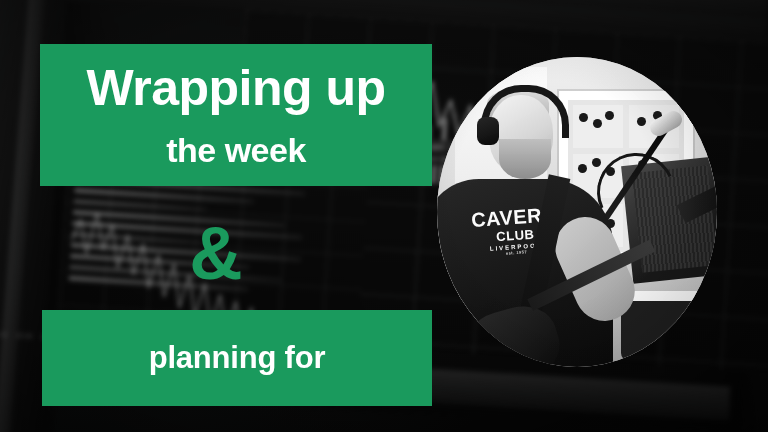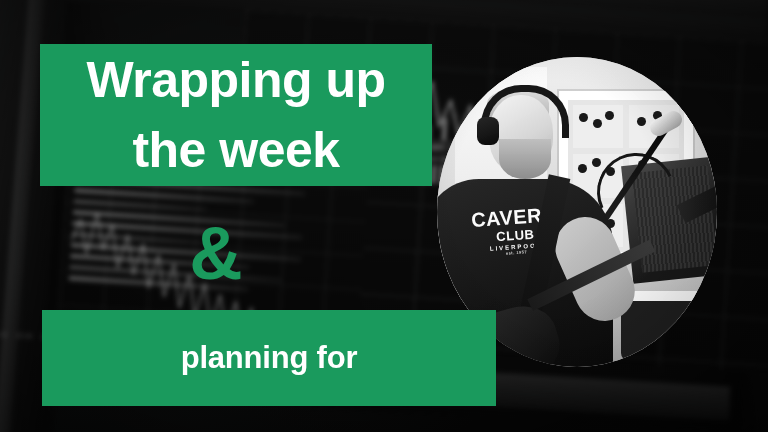--- a/index.html
+++ b/index.html
@@ -440,28 +440,28 @@
   #banner-top {
     left: 40px; top: 44px;
     width: 392px; height: 142px;
   }
   #banner-top .line1 {
     font-size: 50px;
     line-height: 1.0;
     letter-spacing: -0.5px;
   }
   #banner-top .line2 {
-    font-size: 50px;
+    font-size: 34px;
     line-height: 1.0;
     letter-spacing: -0.5px;
     margin-top: 20px;
   }
   #banner-bottom {
     left: 42px; top: 310px;
-    width: 454px; height: 96px; gap: 37px;
+    width: 390px; height: 96px; gap: 37px;
   }
   #banner-bottom .line1,
   #banner-bottom .line2 {
     font-size: 31px;
     line-height: 1.05;
     letter-spacing: -0.2px;
   }
   #banner-bottom .line2 { margin-top: 4px; }
 
   .ampersand {

